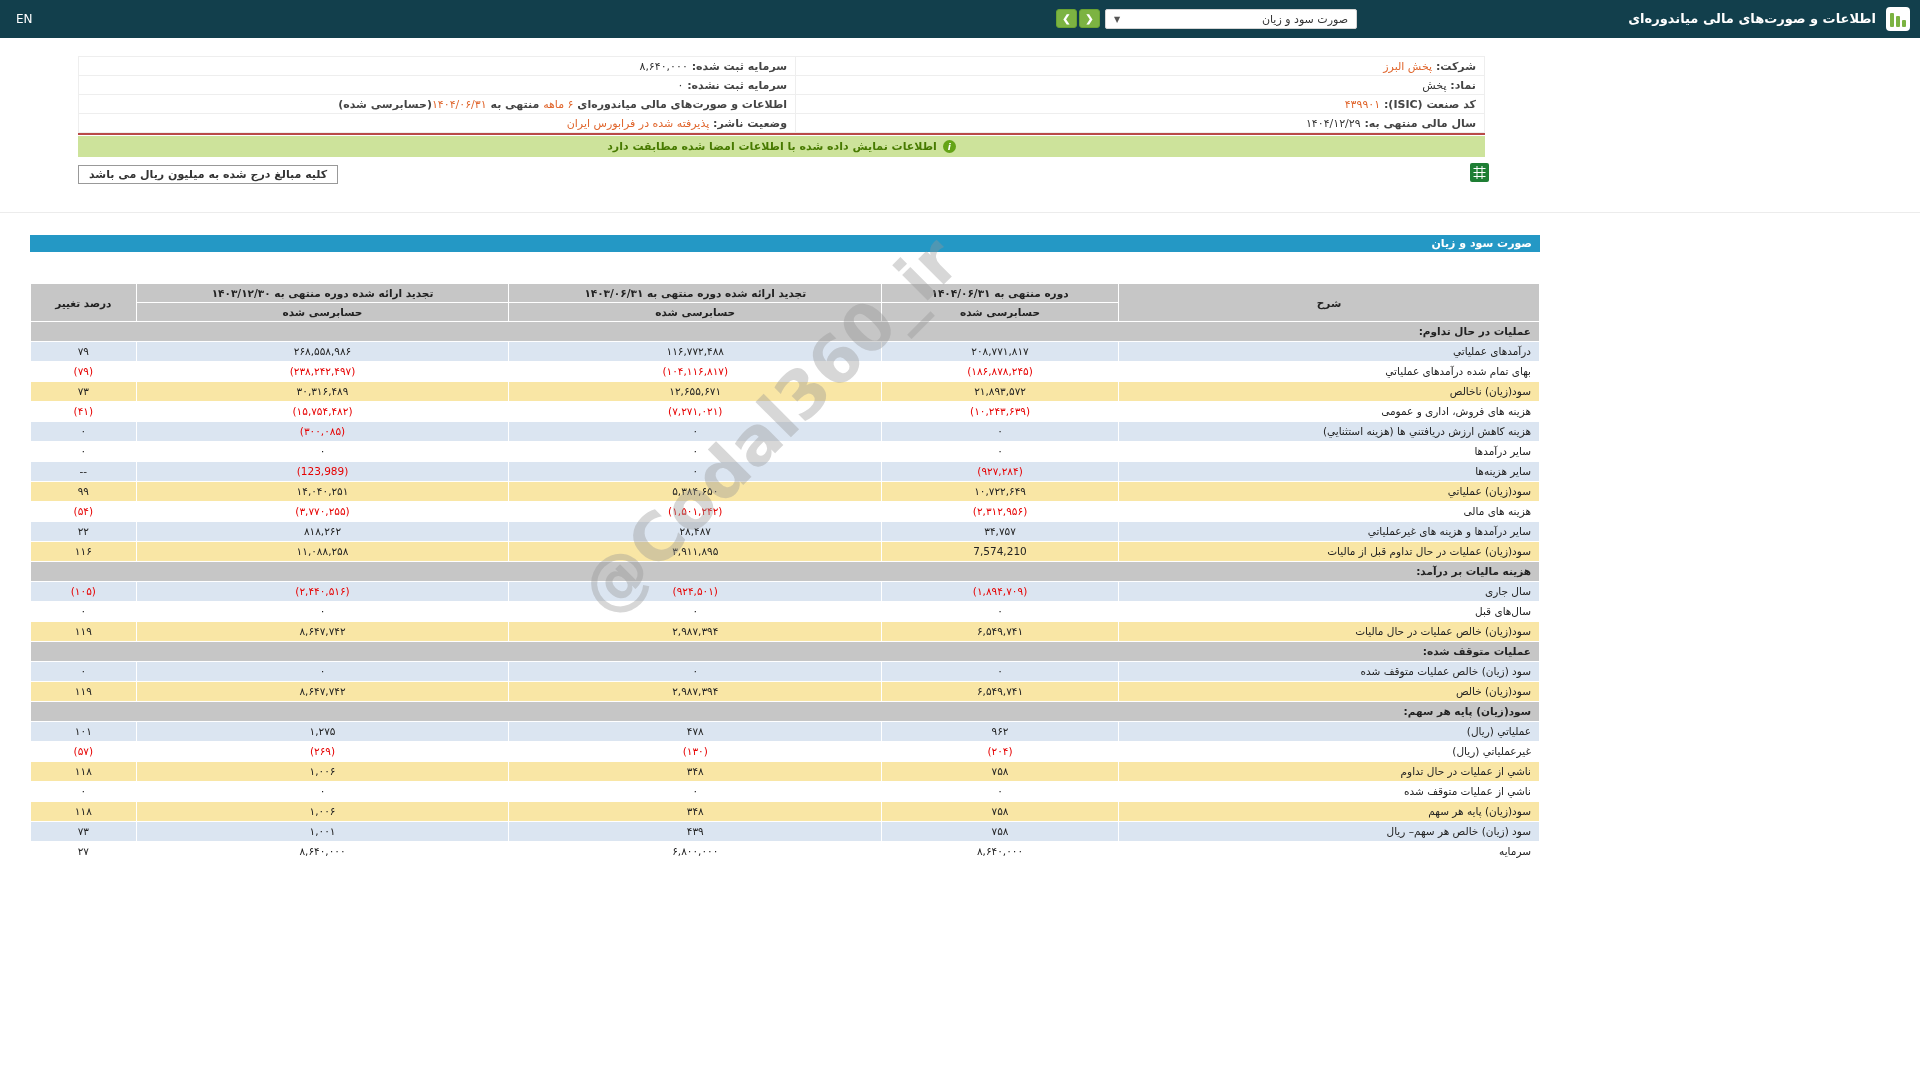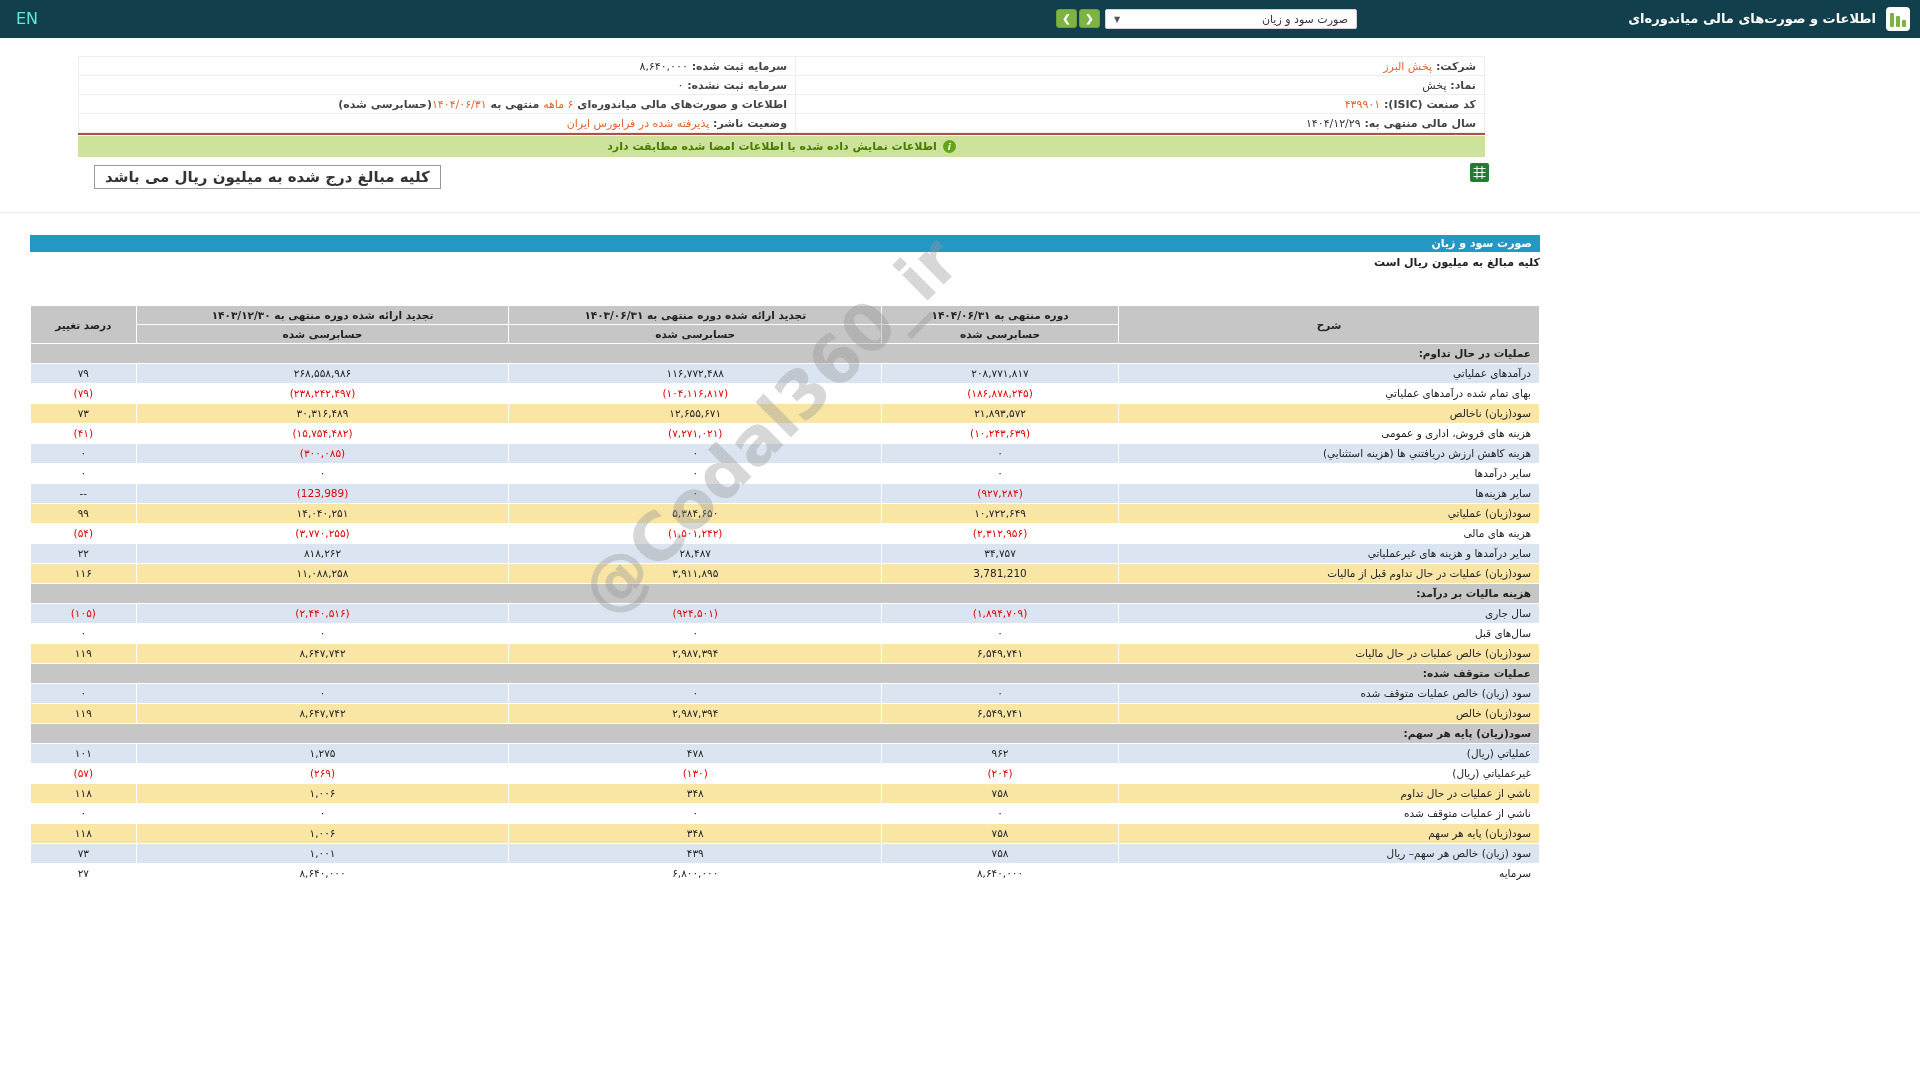--- a/index.html
+++ b/index.html
@@ -20,36 +20,36 @@
   .logo-bars{display:flex;align-items:flex-end;gap:2px;height:14px;}
   .logo-bars i{width:4px;background:var(--c-green-button);display:block;border-radius:1px;}
   .logo-bars i:nth-child(1){height:7px;} .logo-bars i:nth-child(2){height:11px;} .logo-bars i:nth-child(3){height:14px;}
   .topbar-title{position:absolute;right:44px;top:0;line-height:38px;color:#fff;font-size:13px;font-weight:bold;}
   .dropdown{position:absolute;right:563px;top:9px;width:252px;height:20px;background:#fff;border:1px solid #d5d5d5;
     border-radius:2px;display:flex;align-items:center;justify-content:space-between;padding:0 8px;font-size:11px;color:#333;cursor:pointer;}
   .dropdown .caret{font-size:8px;color:#555;}
   .nav-buttons{position:absolute;right:820px;top:9px;display:flex;gap:2px;direction:ltr;}
   .nav-btn{width:21px;height:19px;background:var(--c-green-button);border:1px solid #6aa332;border-radius:3px;color:#fff;
     font-size:10px;font-weight:bold;display:flex;align-items:center;justify-content:center;cursor:pointer;padding:0;line-height:1;}
-  .en-link{position:absolute;left:16px;top:0;line-height:38px;color:#5eead4;font-size:16px;cursor:pointer;}
+  .en-link{position:absolute;left:16px;top:0;line-height:38px;color:#ffffff;font-size:12px;cursor:pointer;}
   
   .info-wrap{position:absolute;top:56px;left:78px;width:1407px;border-bottom:2px solid var(--c-red-divider);}
   table.company{width:100%;border-collapse:collapse;font-size:11px;border:1px solid #e6e6e6;}
   table.company td{height:19px;padding:0 8px;border:1px solid #eeeeee;vertical-align:middle;white-space:nowrap;}
   .ci-right{width:49%;} .ci-left{width:51%;margin-left:8px;}
   .seg-label{font-weight:bold;color:#444;} .seg-dark{color:#333;} .seg-orange{color:var(--c-orange-accent);}
   
   .banner{position:absolute;top:136px;left:78px;width:1407px;height:21px;background:var(--c-banner-bg);
     display:flex;align-items:center;justify-content:center;gap:6px;font-size:11px;font-weight:bold;color:var(--c-banner-text);}
   .info-icon{width:13px;height:13px;border-radius:50%;background:var(--c-info-icon);color:#fff;font-size:9px;
     font-weight:bold;font-style:italic;display:flex;align-items:center;justify-content:center;flex:0 0 13px;}
   
   .amounts{position:absolute;top:163px;left:78px;width:1407px;height:24px;}
-  .amounts-box{position:absolute;left:16px;top:2px;border:1px solid #999;background:#fff;padding:2px 10px;
-    font-size:15px;font-weight:bold;color:#333;white-space:nowrap;}
+  .amounts-box{position:absolute;left:0;top:2px;border:1px solid #999;background:#fff;padding:2px 10px;
+    font-size:11px;font-weight:bold;color:#333;white-space:nowrap;}
   .excel{position:absolute;right:-4px;top:0;width:19px;height:19px;cursor:pointer;}
   .divider{position:absolute;top:212px;left:0;width:100%;border-top:1px solid #ececec;}
   
   .main{position:absolute;top:235px;left:30px;width:1510px;}
   .blue-bar{height:17px;background:var(--c-blue-bar);color:#fff;font-size:11px;font-weight:bold;line-height:17px;padding-right:8px;}
   .units-note{margin-top:4px;height:18px;font-size:11px;font-weight:bold;color:#222;text-align:right;padding-left:4px;}
   table.stmt{width:100%;border-collapse:collapse;table-layout:fixed;font-size:10.5px;margin-top:31px;}
   table.stmt th{background:var(--c-header-gray);font-weight:bold;color:#222;padding:3px 2px;border:1px solid #fff;
     font-size:10.5px;text-align:center;vertical-align:middle;white-space:nowrap;overflow:hidden;}
   table.stmt td{padding:3px 4px;border:1px solid #fff;line-height:13px;white-space:nowrap;overflow:hidden;}
@@ -122,21 +122,20 @@
       <rect width="19" height="19" rx="2" fill="#1e7e34"></rect>
       <path d="M3.5 5.5h12M3.5 9.5h12M3.5 13.5h12M7 3v13M12 3v13" stroke="#ffffff" stroke-width="1" fill="none"></path>
     </svg>
   </div>
 </div>
 
 <div class="divider"></div>
 
 <div class="main">
   <div class="blue-bar">صورت سود و زیان</div>
-  <div class="units-note">کلیه مبالغ به میلیون ریال است</div>
   <table class="stmt">
     <colgroup>
       <col style="width:27.9%">
         <col style="width:15.7%">
         <col style="width:24.7%">
         <col style="width:24.7%">
         <col style="width:7%">
     </colgroup>
     <thead>
       <tr>
@@ -221,21 +220,21 @@
         </tr>
         <tr class="r-blue">
           <td class="cell-desc">سایر درآمدها و هزینه های غیرعملیاتي</td>
           <td class="cell-val">۳۴,۷۵۷</td>
           <td class="cell-val">۲۸,۴۸۷</td>
           <td class="cell-val">۸۱۸,۲۶۲</td>
           <td class="cell-val">۲۲</td>
         </tr>
         <tr class="r-yellow">
           <td class="cell-desc">سود(زیان) عملیات در حال تداوم قبل از مالیات</td>
-          <td class="cell-val">3,781,210</td>
+          <td class="cell-val">7,574,210</td>
           <td class="cell-val">۳,۹۱۱,۸۹۵</td>
           <td class="cell-val">۱۱,۰۸۸,۲۵۸</td>
           <td class="cell-val">۱۱۶</td>
         </tr>
         <tr class="r-section">
           <td colspan="5" class="cell-desc">هزینه مالیات بر درآمد:</td>
         </tr>
         <tr class="r-blue">
           <td class="cell-desc">سال جاری</td>
           <td class="cell-val neg">(۱,۸۹۴,۷۰۹)</td>

